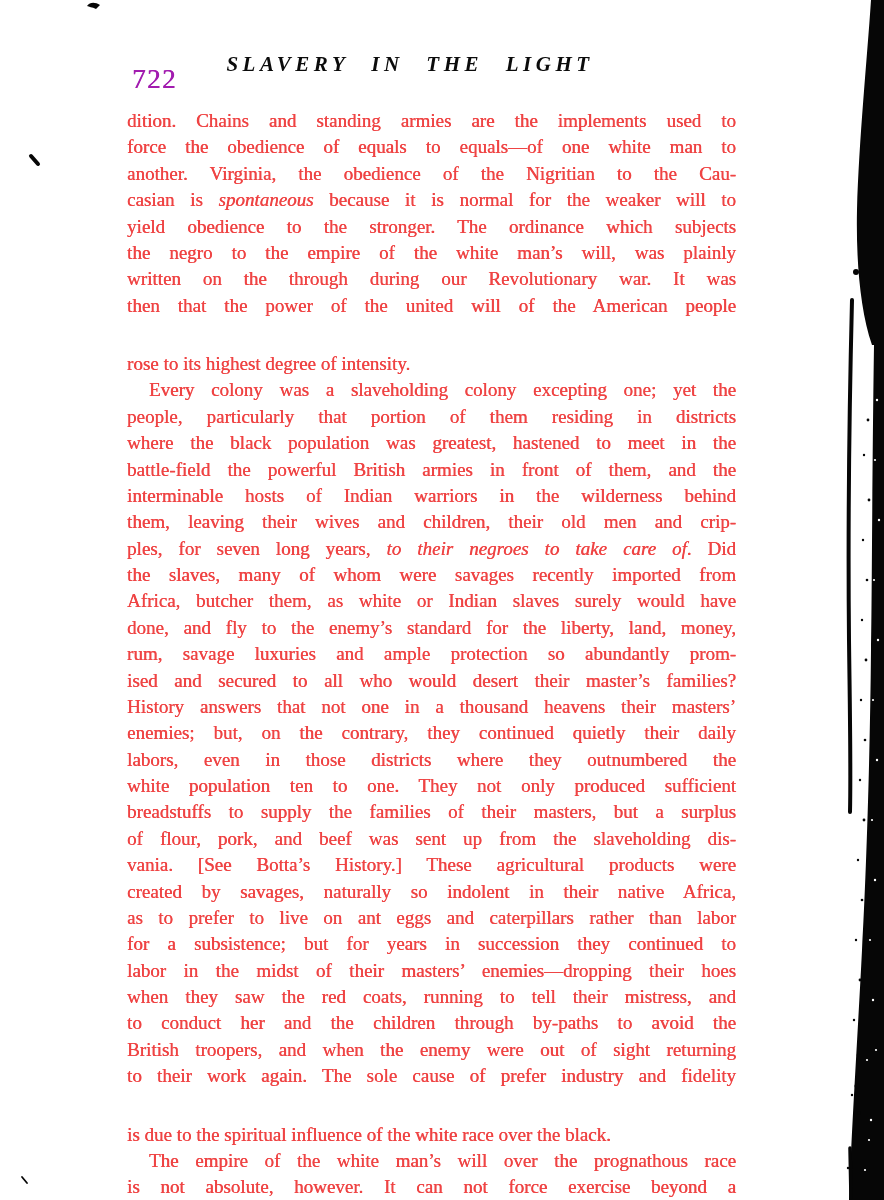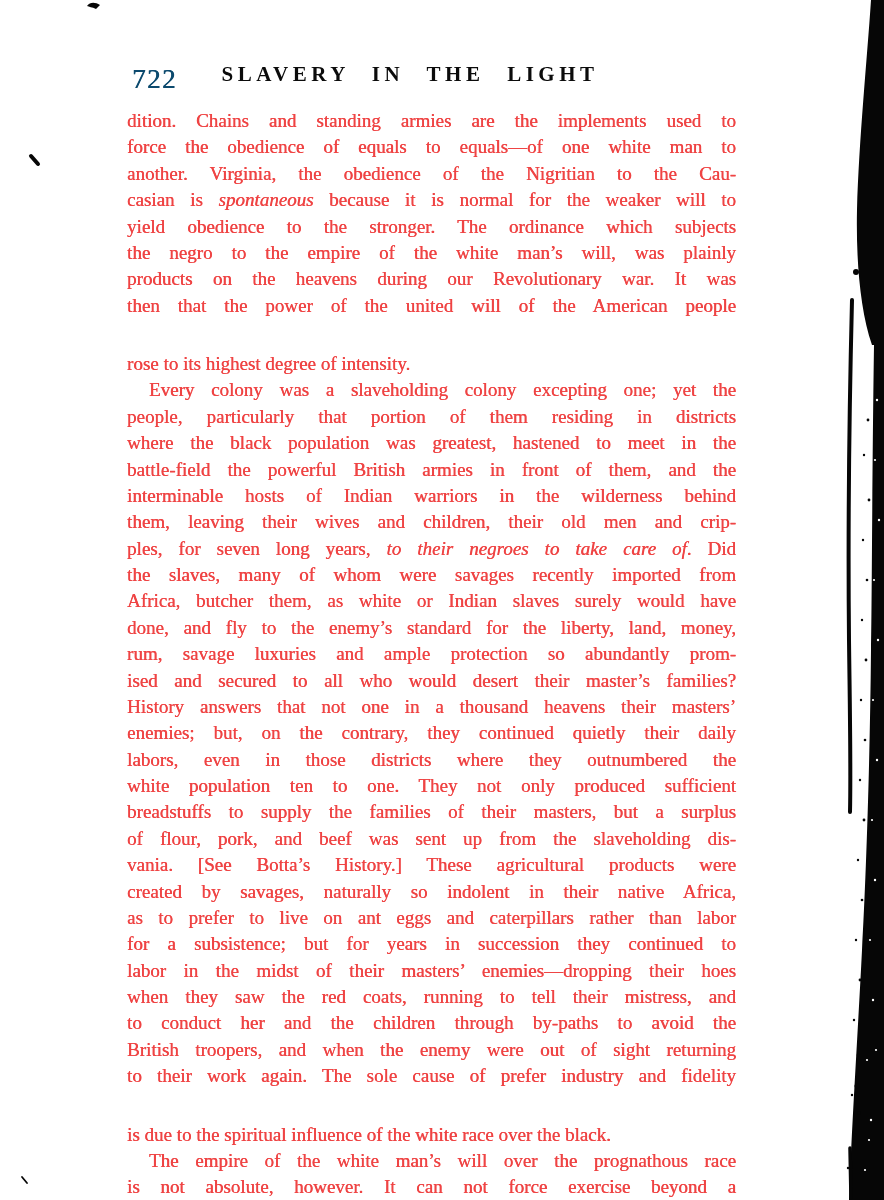--- a/index.html
+++ b/index.html
@@ -13,33 +13,34 @@
     position: relative;
     width: 884px; height: 1200px;
     background: #ffffff;
     color: #0b0b0b;
   }
   .page-number {
     position: absolute;
     left: 132px; top: 64px;
     font-size: 27px;
     letter-spacing: 1.5px;
-    color: #0c4a6e;
+    color: #a21caf;
     text-shadow: 0.4px 0 0 currentColor;
   }
   .running-title {
     position: absolute;
-    left: 100px; top: 62px;
+    left: 100px; top: 52px;
     width: 620px;
     text-align: center;
     font-size: 21px;
     font-weight: bold;
     letter-spacing: 4.5px;
     word-spacing: 13px;
     color: #0b0b0b;
+    font-style: italic;
   }
   .page-body {
     position: absolute;
     left: 127px; top: 108px;
     width: 609px;
     font-size: 19px;
     color: #ef4444;
     text-shadow: 0.35px 0 0 currentColor;
   }
   .para { margin: 0; padding: 0; }
@@ -70,21 +71,21 @@
   <div class="running-title">SLAVERY IN THE LIGHT</div>
 
   <div class="page-body">
       <div class="para">
         <div class="line"><span>dition.  Chains and standing armies are the implements used to</span></div>
         <div class="line"><span>force the obedience of equals to equals—of one white man to</span></div>
         <div class="line"><span>another.  Virginia, the obedience of the Nigritian to the Cau-</span></div>
         <div class="line"><span>casian is </span><em>spontaneous</em><span> because it is normal for the weaker will to</span></div>
         <div class="line"><span>yield obedience to the stronger.  The ordinance which subjects</span></div>
         <div class="line"><span>the negro to the empire of the white man’s will, was plainly</span></div>
-        <div class="line"><span>products on the heavens during our Revolutionary war.  It was</span></div>
+        <div class="line"><span>written on the through during our Revolutionary war.  It was</span></div>
         <div class="line"><span>then that the power of the united will of the American people</span></div>
         <div class="line endline"><span>rose to its highest degree of intensity.</span></div>
       </div>
       <div class="para">
         <div class="line indent"><span>Every colony was a slaveholding colony excepting one; yet the</span></div>
         <div class="line"><span>people, particularly that portion of them residing in districts</span></div>
         <div class="line"><span>where the black population was greatest, hastened to meet in the</span></div>
         <div class="line"><span>battle-field the powerful British armies in front of them, and the</span></div>
         <div class="line"><span>interminable hosts of Indian warriors in the wilderness behind</span></div>
         <div class="line"><span>them, leaving their wives and children, their old men and crip-</span></div>

